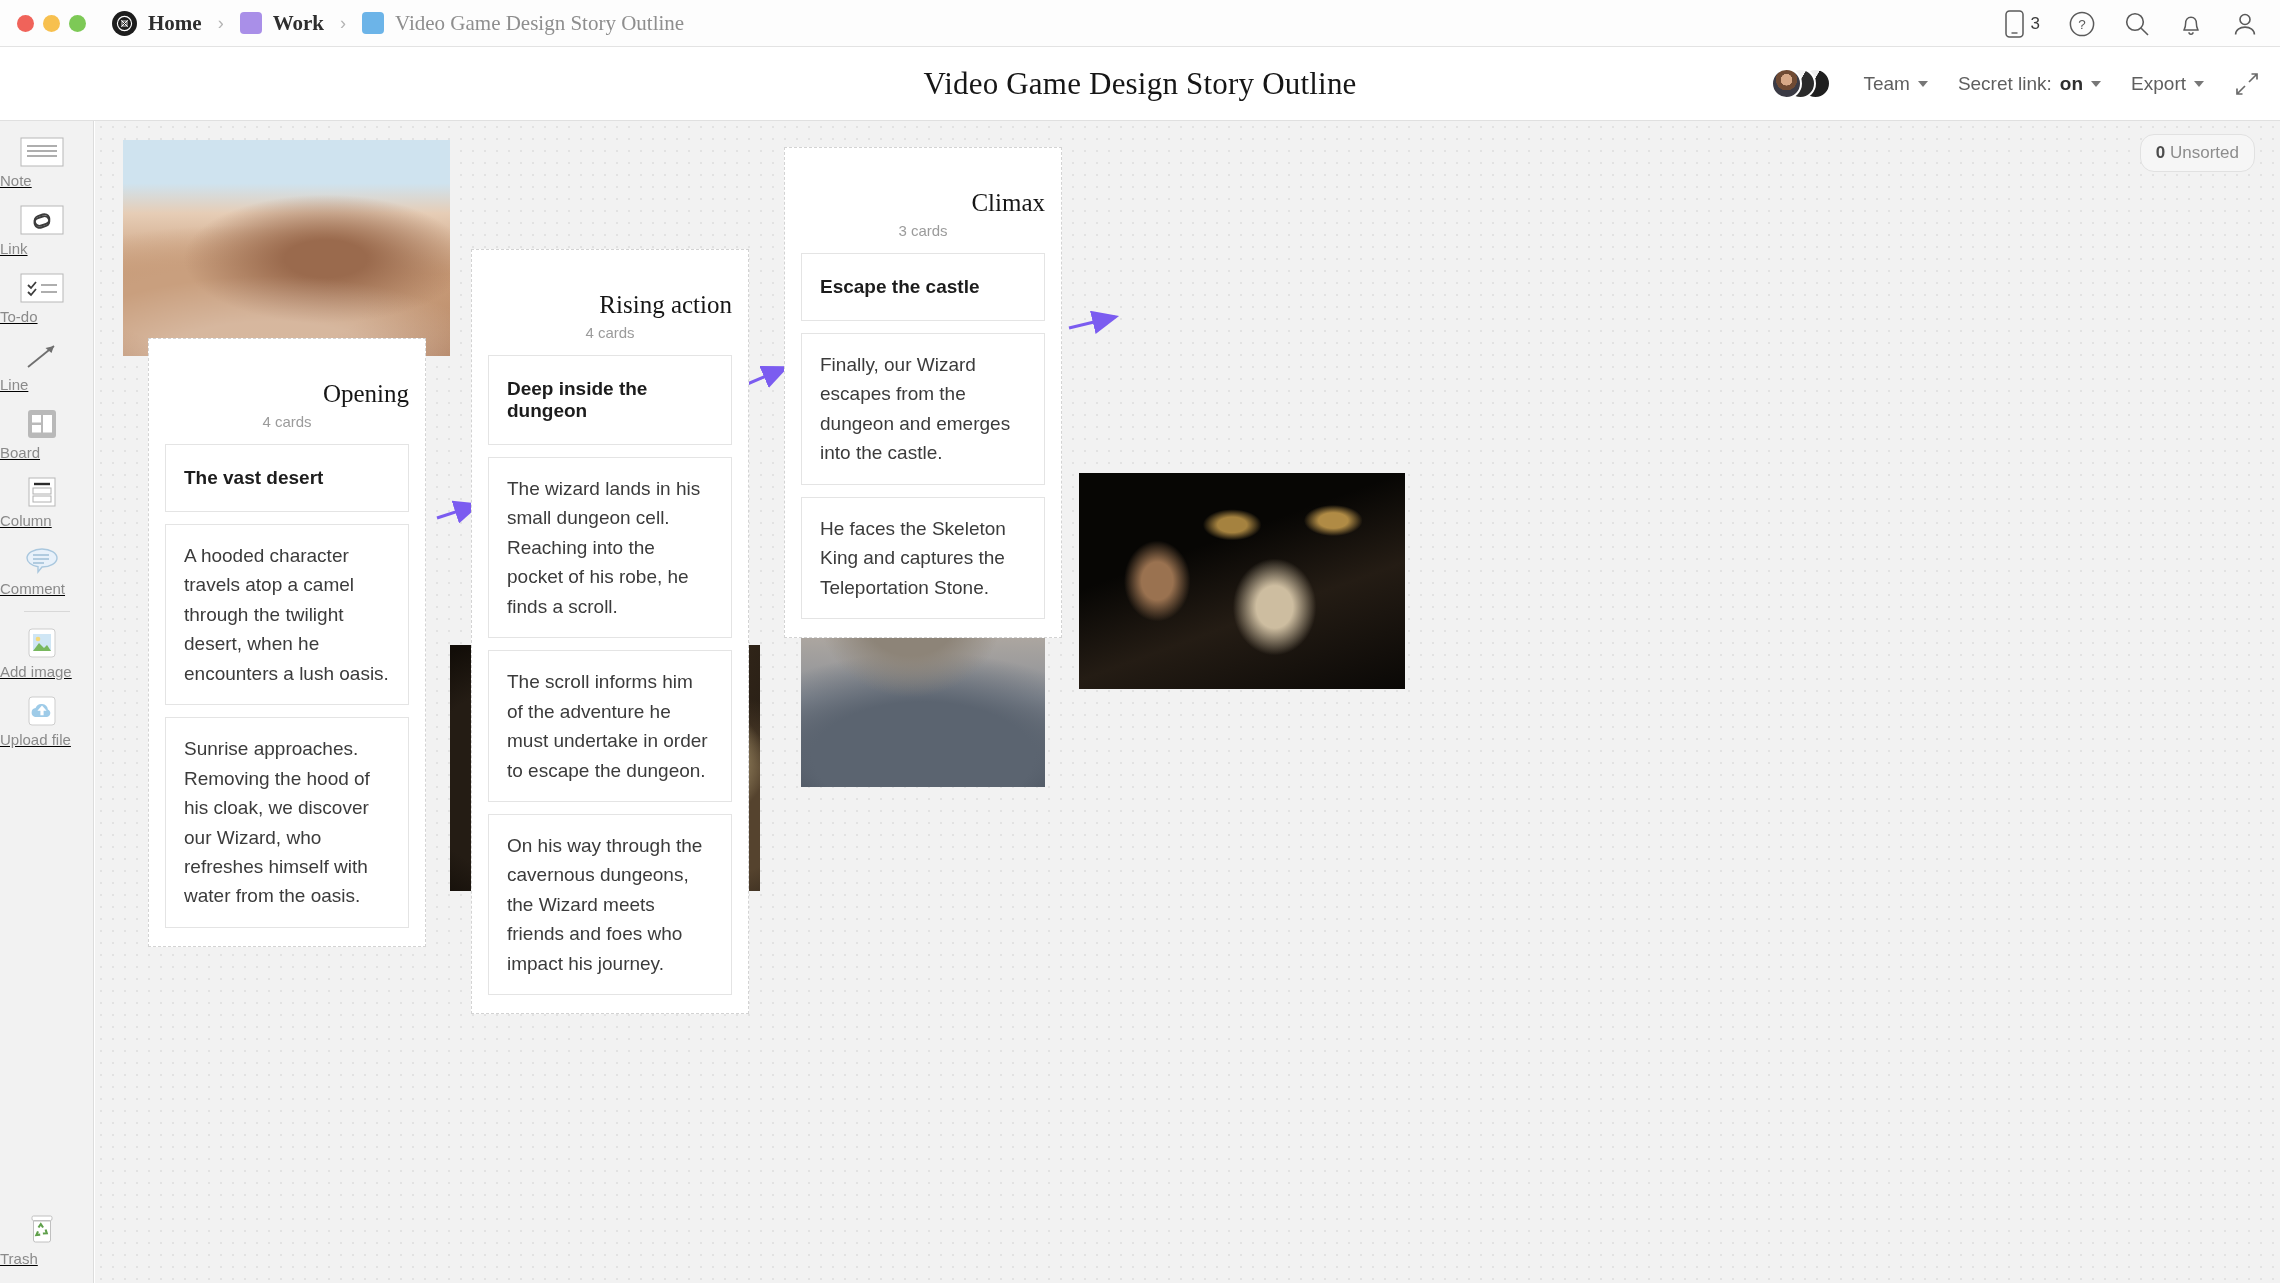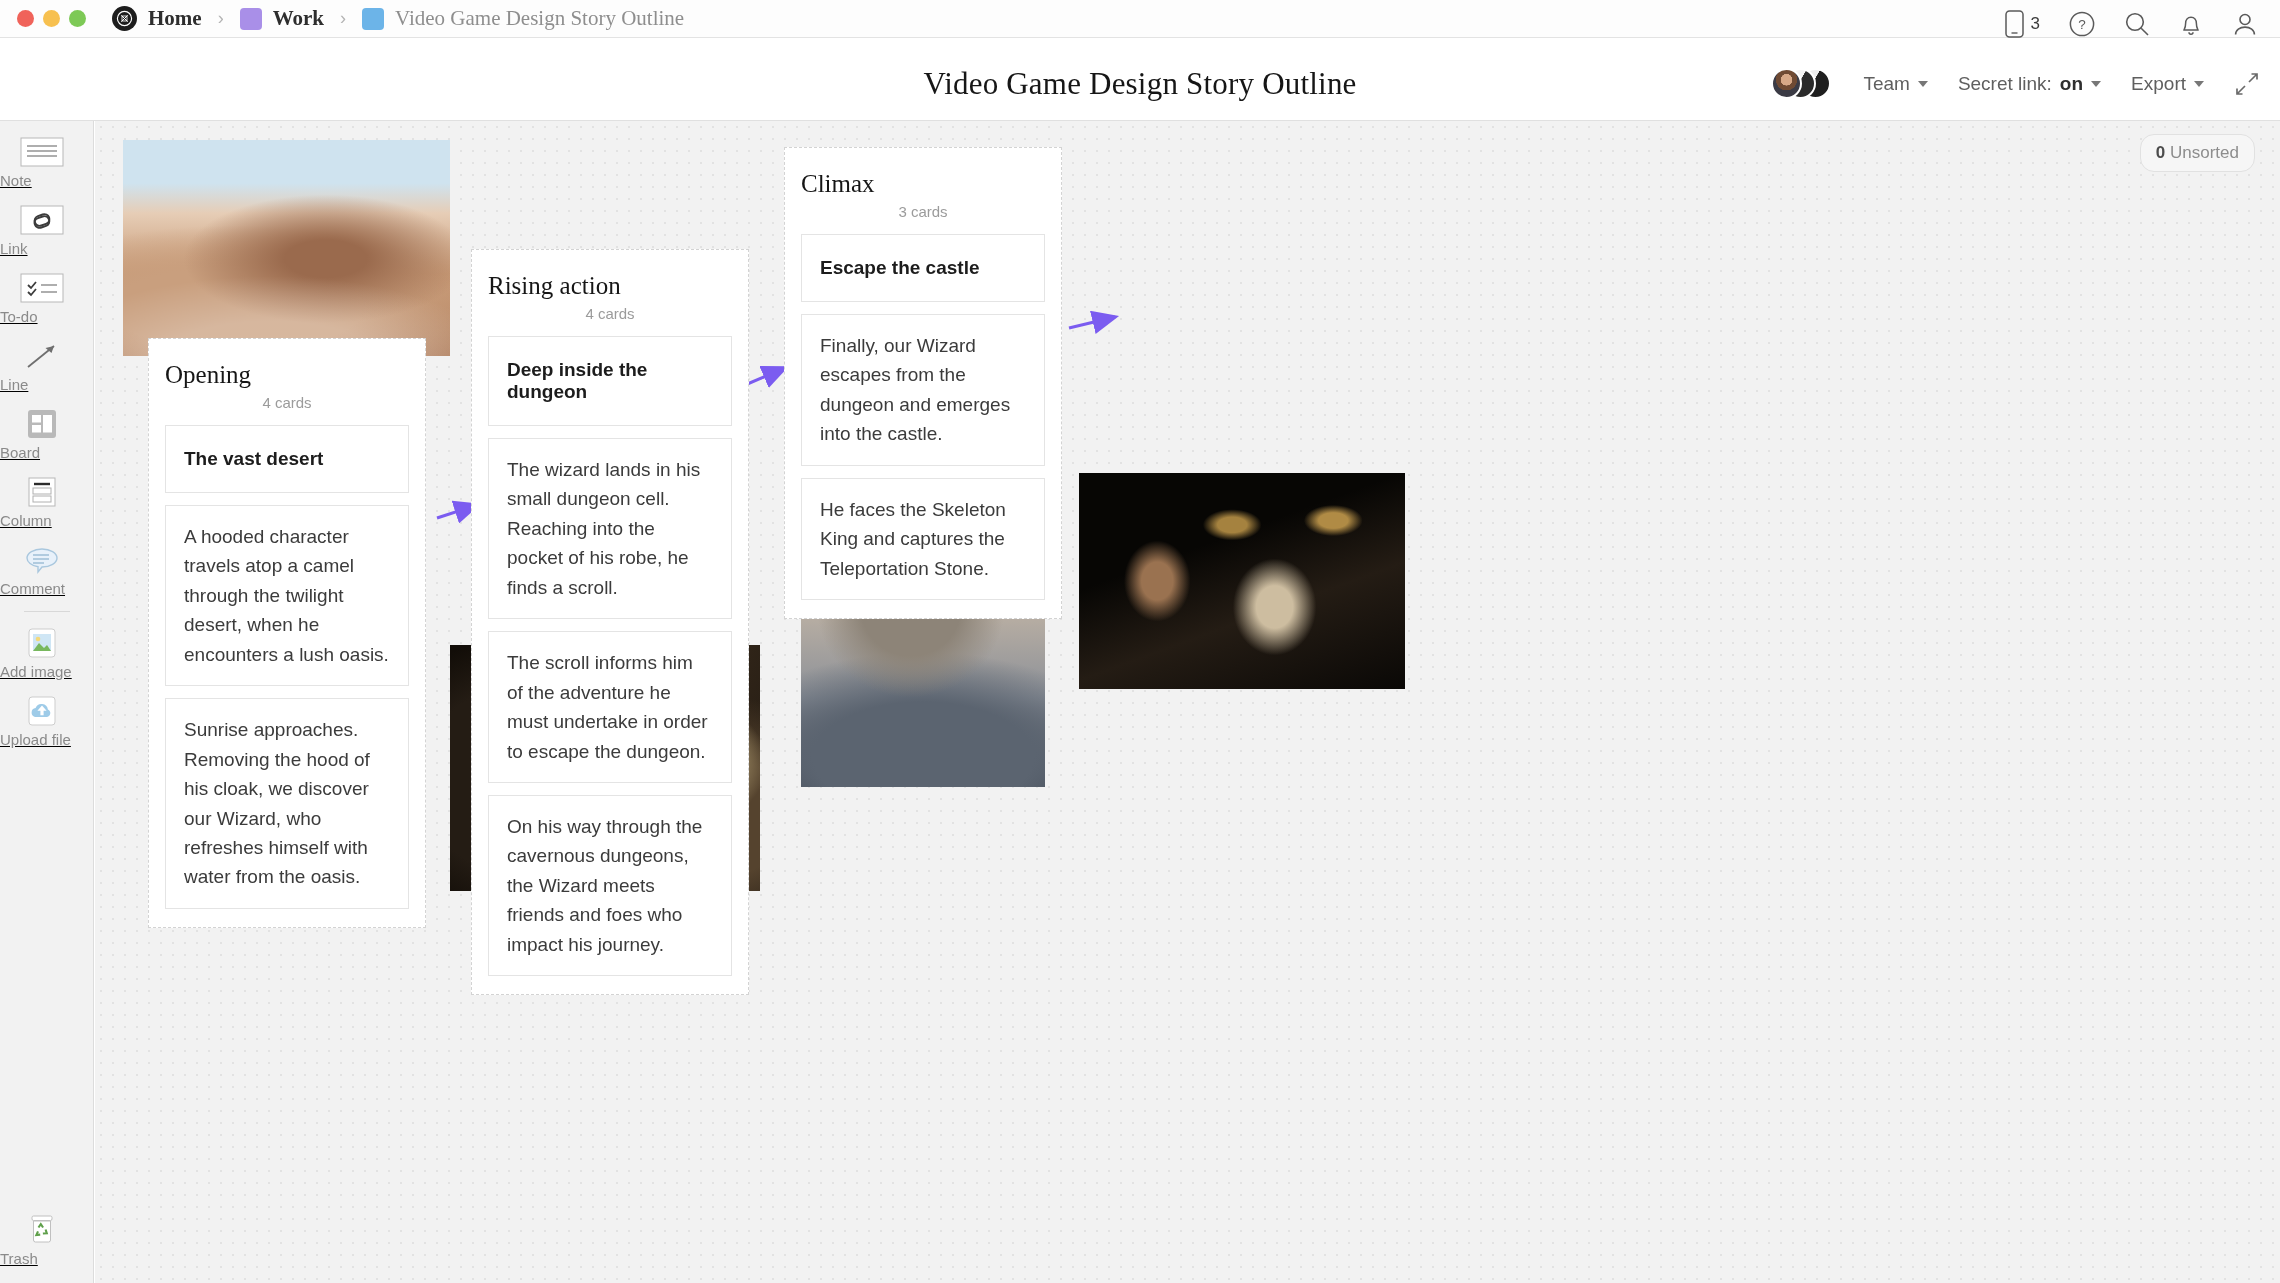--- a/index.html
+++ b/index.html
@@ -5,21 +5,21 @@
   * { box-sizing: border-box; margin: 0; padding: 0; }
   html, body {
     width: 2280px; height: 1283px;
     overflow: hidden;
     font-family: "Liberation Sans", sans-serif;
     background: #ffffff;
   }
 
   
   .titlebar {
-    position: absolute; top: 0; left: 0; width: 2280px; height: 38px;
+    position: absolute; top: 0; left: 0; width: 2280px; height: 47px;
     background: #fdfdfd;
     border-bottom: 1px solid #e3e3e3;
     display: flex; align-items: center;
   }
   .traffic { display: flex; align-items: center; gap: 9px; margin-left: 17px; }
   .dot { width: 17px; height: 17px; border-radius: 50%; }
   .dot.r { background: #f0635a; }
   .dot.y { background: #f7c04f; }
   .dot.g { background: #7dc956; }
 
@@ -105,21 +105,21 @@
   .unsorted b { color: #4c4c4c; }
 
   
   .board {
     position: absolute; background: #ffffff;
     border: 1px dashed #d3d3d3;
     padding: 16px 16px 18px;
   }
   .board-title {
     font-family: "Liberation Serif", serif;
-    font-size: 25px; text-align: left; color: #161616; margin-top: 6px;
+    font-size: 25px; text-align: right; color: #161616; margin-top: 25px;
   }
   .board-sub { font-size: 15px; text-align: center; color: #9b9b9b; margin: 5px 0 14px; }
   .card {
     border: 1px solid #e4e4e4; background: #fff;
     padding: 16px 18px; margin-bottom: 12px;
   }
   .card.head { padding: 22px 18px; }
   .card-title { font-size: 19px; font-weight: bold; color: #1c1c1c; }
   .card-body { font-size: 19px; line-height: 1.55; color: #3b3b3b; }
   .card:last-child { margin-bottom: 0; }

